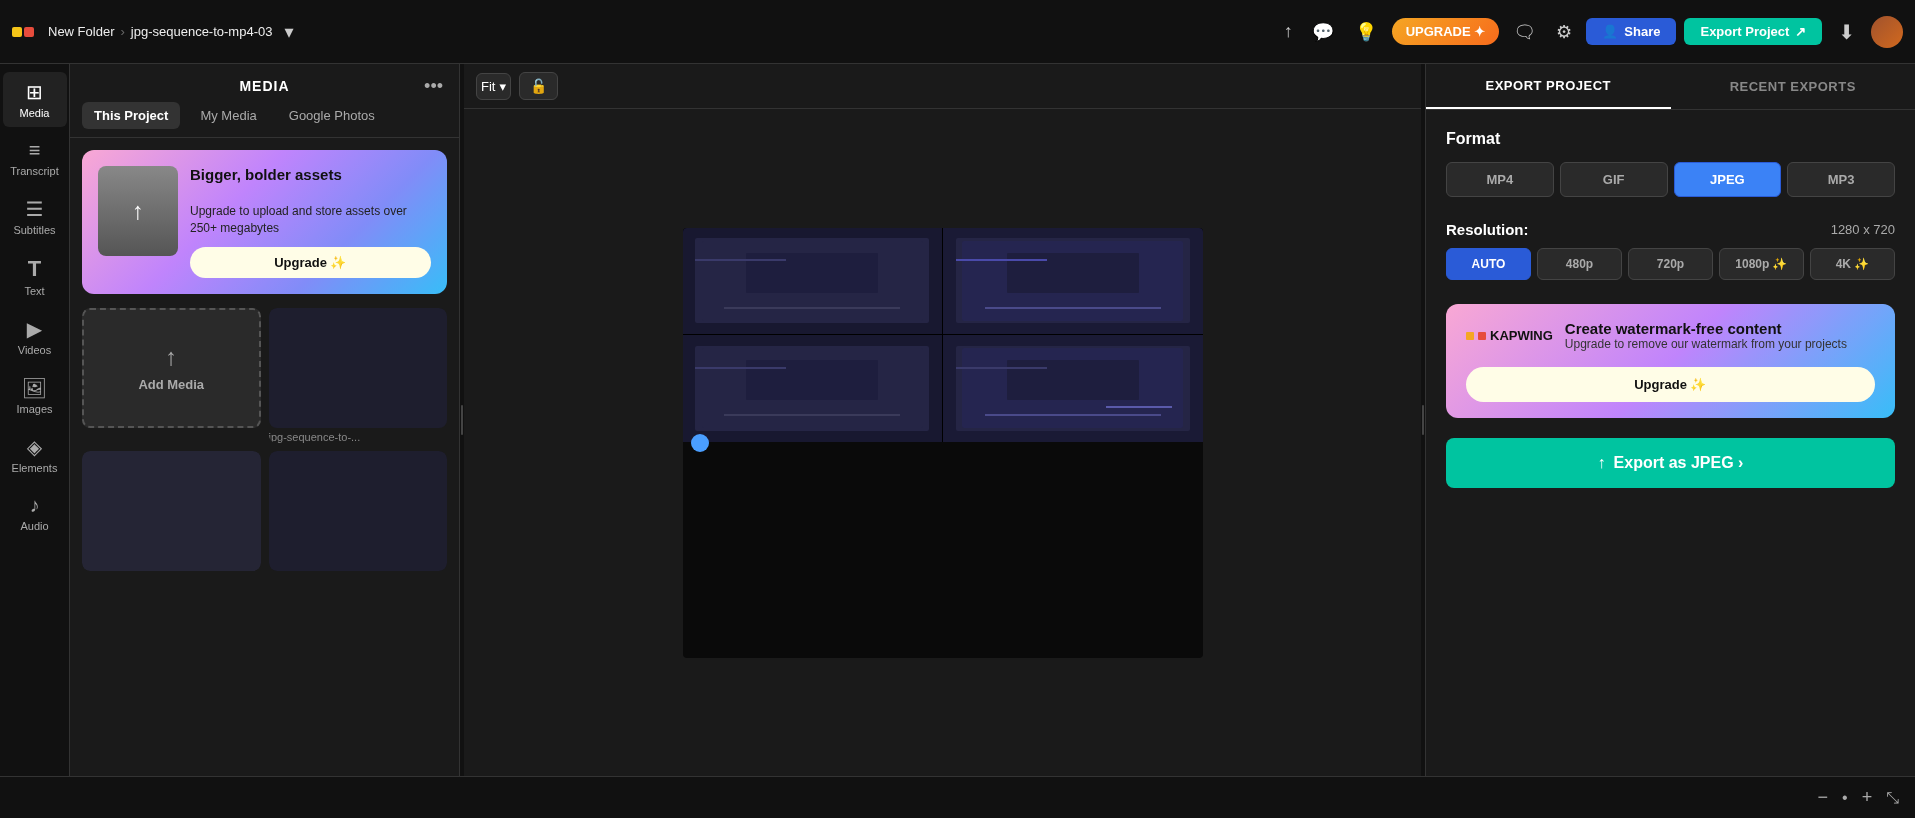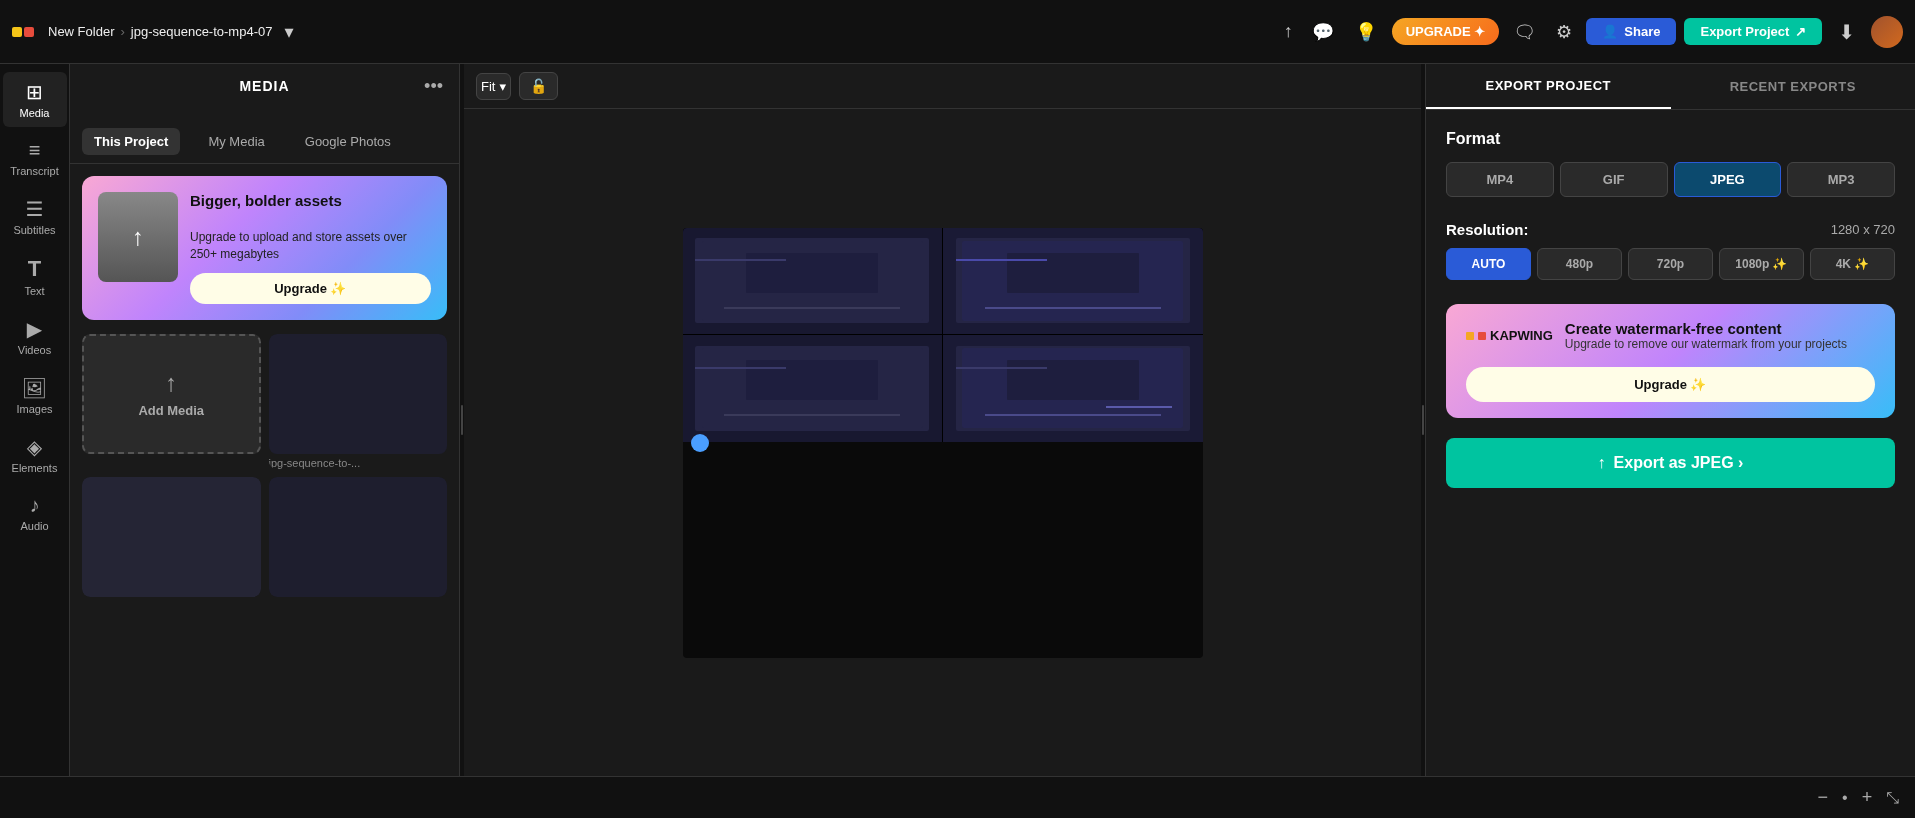--- a/index.html
+++ b/index.html
@@ -168,24 +168,23 @@
       position: absolute;
       right: 16px;
       background: none;
       border: none;
       color: #aaa;
       cursor: pointer;
       font-size: 18px;
     }
     .media-tabs {
       display: flex;
-      gap: 16px;
+      gap: 8px;
       padding: 0 12px 8px;
       border-bottom: 1px solid #333;
-      margin-top: 26px;
     }
     .media-tab {
       padding: 6px 12px;
       font-size: 13px;
       color: #aaa;
       cursor: pointer;
       border-radius: 6px;
       border: none;
       background: none;
     }
@@ -409,21 +408,21 @@
       border-radius: 6px;
       border: 1px solid #444;
       background: #2a2a2a;
       color: #aaa;
       font-size: 13px;
       font-weight: 600;
       cursor: pointer;
       text-align: center;
     }
     .format-btn.active {
-      background: #0c4a6e;
+      background: #3b82f6;
       color: #fff;
       border-color: #2a5bd7;
     }
     .resolution-row {
       display: flex;
       align-items: center;
       justify-content: space-between;
       margin-bottom: 10px;
     }
     .resolution-label {
@@ -604,21 +603,21 @@
 <body>
 
 <div class="topbar">
   <div class="topbar-logo">
     <div class="logo-sq" style="background:#f5c518;"></div>
     <div class="logo-sq" style="background:#e74c3c;"></div>
   </div>
   <div class="topbar-breadcrumb">
     <span>New Folder</span>
     <span class="sep">›</span>
-    <span>jpg-sequence-to-mp4-07</span>
+    <span>jpg-sequence-to-mp4-03</span>
     <button class="topbar-icon-btn">▾</button>
   </div>
   <div class="topbar-actions">
     <button class="topbar-icon-btn">↑</button>
     <button class="topbar-icon-btn">💬</button>
     <button class="topbar-icon-btn">💡</button>
     <button class="btn-upgrade">UPGRADE ✦</button>
     <button class="topbar-icon-btn">🗨</button>
     <button class="topbar-icon-btn">⚙</button>
     <button class="btn-share">

